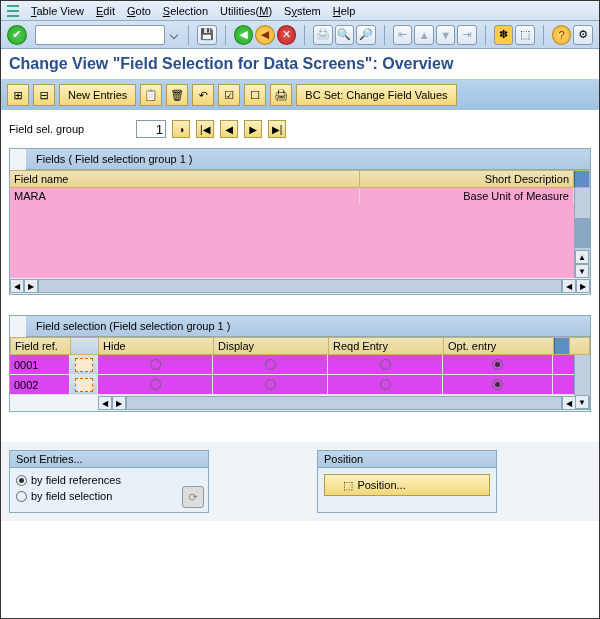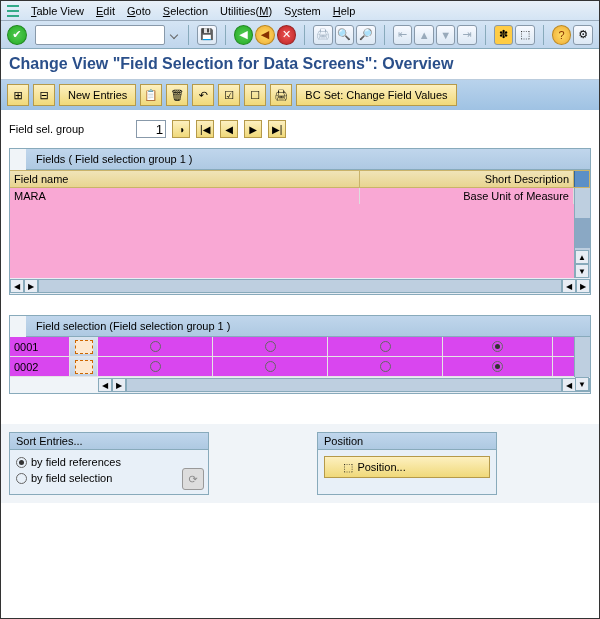--- a/index.html
+++ b/index.html
@@ -238,20 +238,29 @@
       <div class="hscroll-btn">◀</div>
       <div class="hscroll-btn">▶</div>
       <div class="hscroll-track"></div>
       <div class="hscroll-btn">◀</div>
       <div class="hscroll-btn">▶</div>
     </div>
   </div>
 
   <div class="panel">
     <div class="panel-header">Field selection (Field selection group    1 )</div>
+    <div class="sel-header">
+      <div class="colA">Field ref.</div>
+      <div class="colIco"></div>
+      <div class="colH">Hide</div>
+      <div class="colD">Display</div>
+      <div class="colR">Reqd Entry</div>
+      <div class="colO">Opt. entry</div>
+      <div class="col-config"></div>
+    </div>
     <div style="display:flex;">
       <div class="sel-body" style="flex:1;">
         <div class="sel-row">
           <div class="colA">0001</div>
           <div class="colIco">
               <span class="expand-ico"></span>
             </div>
           <div class="colH">
               <span class="radio"></span>
             </div>

